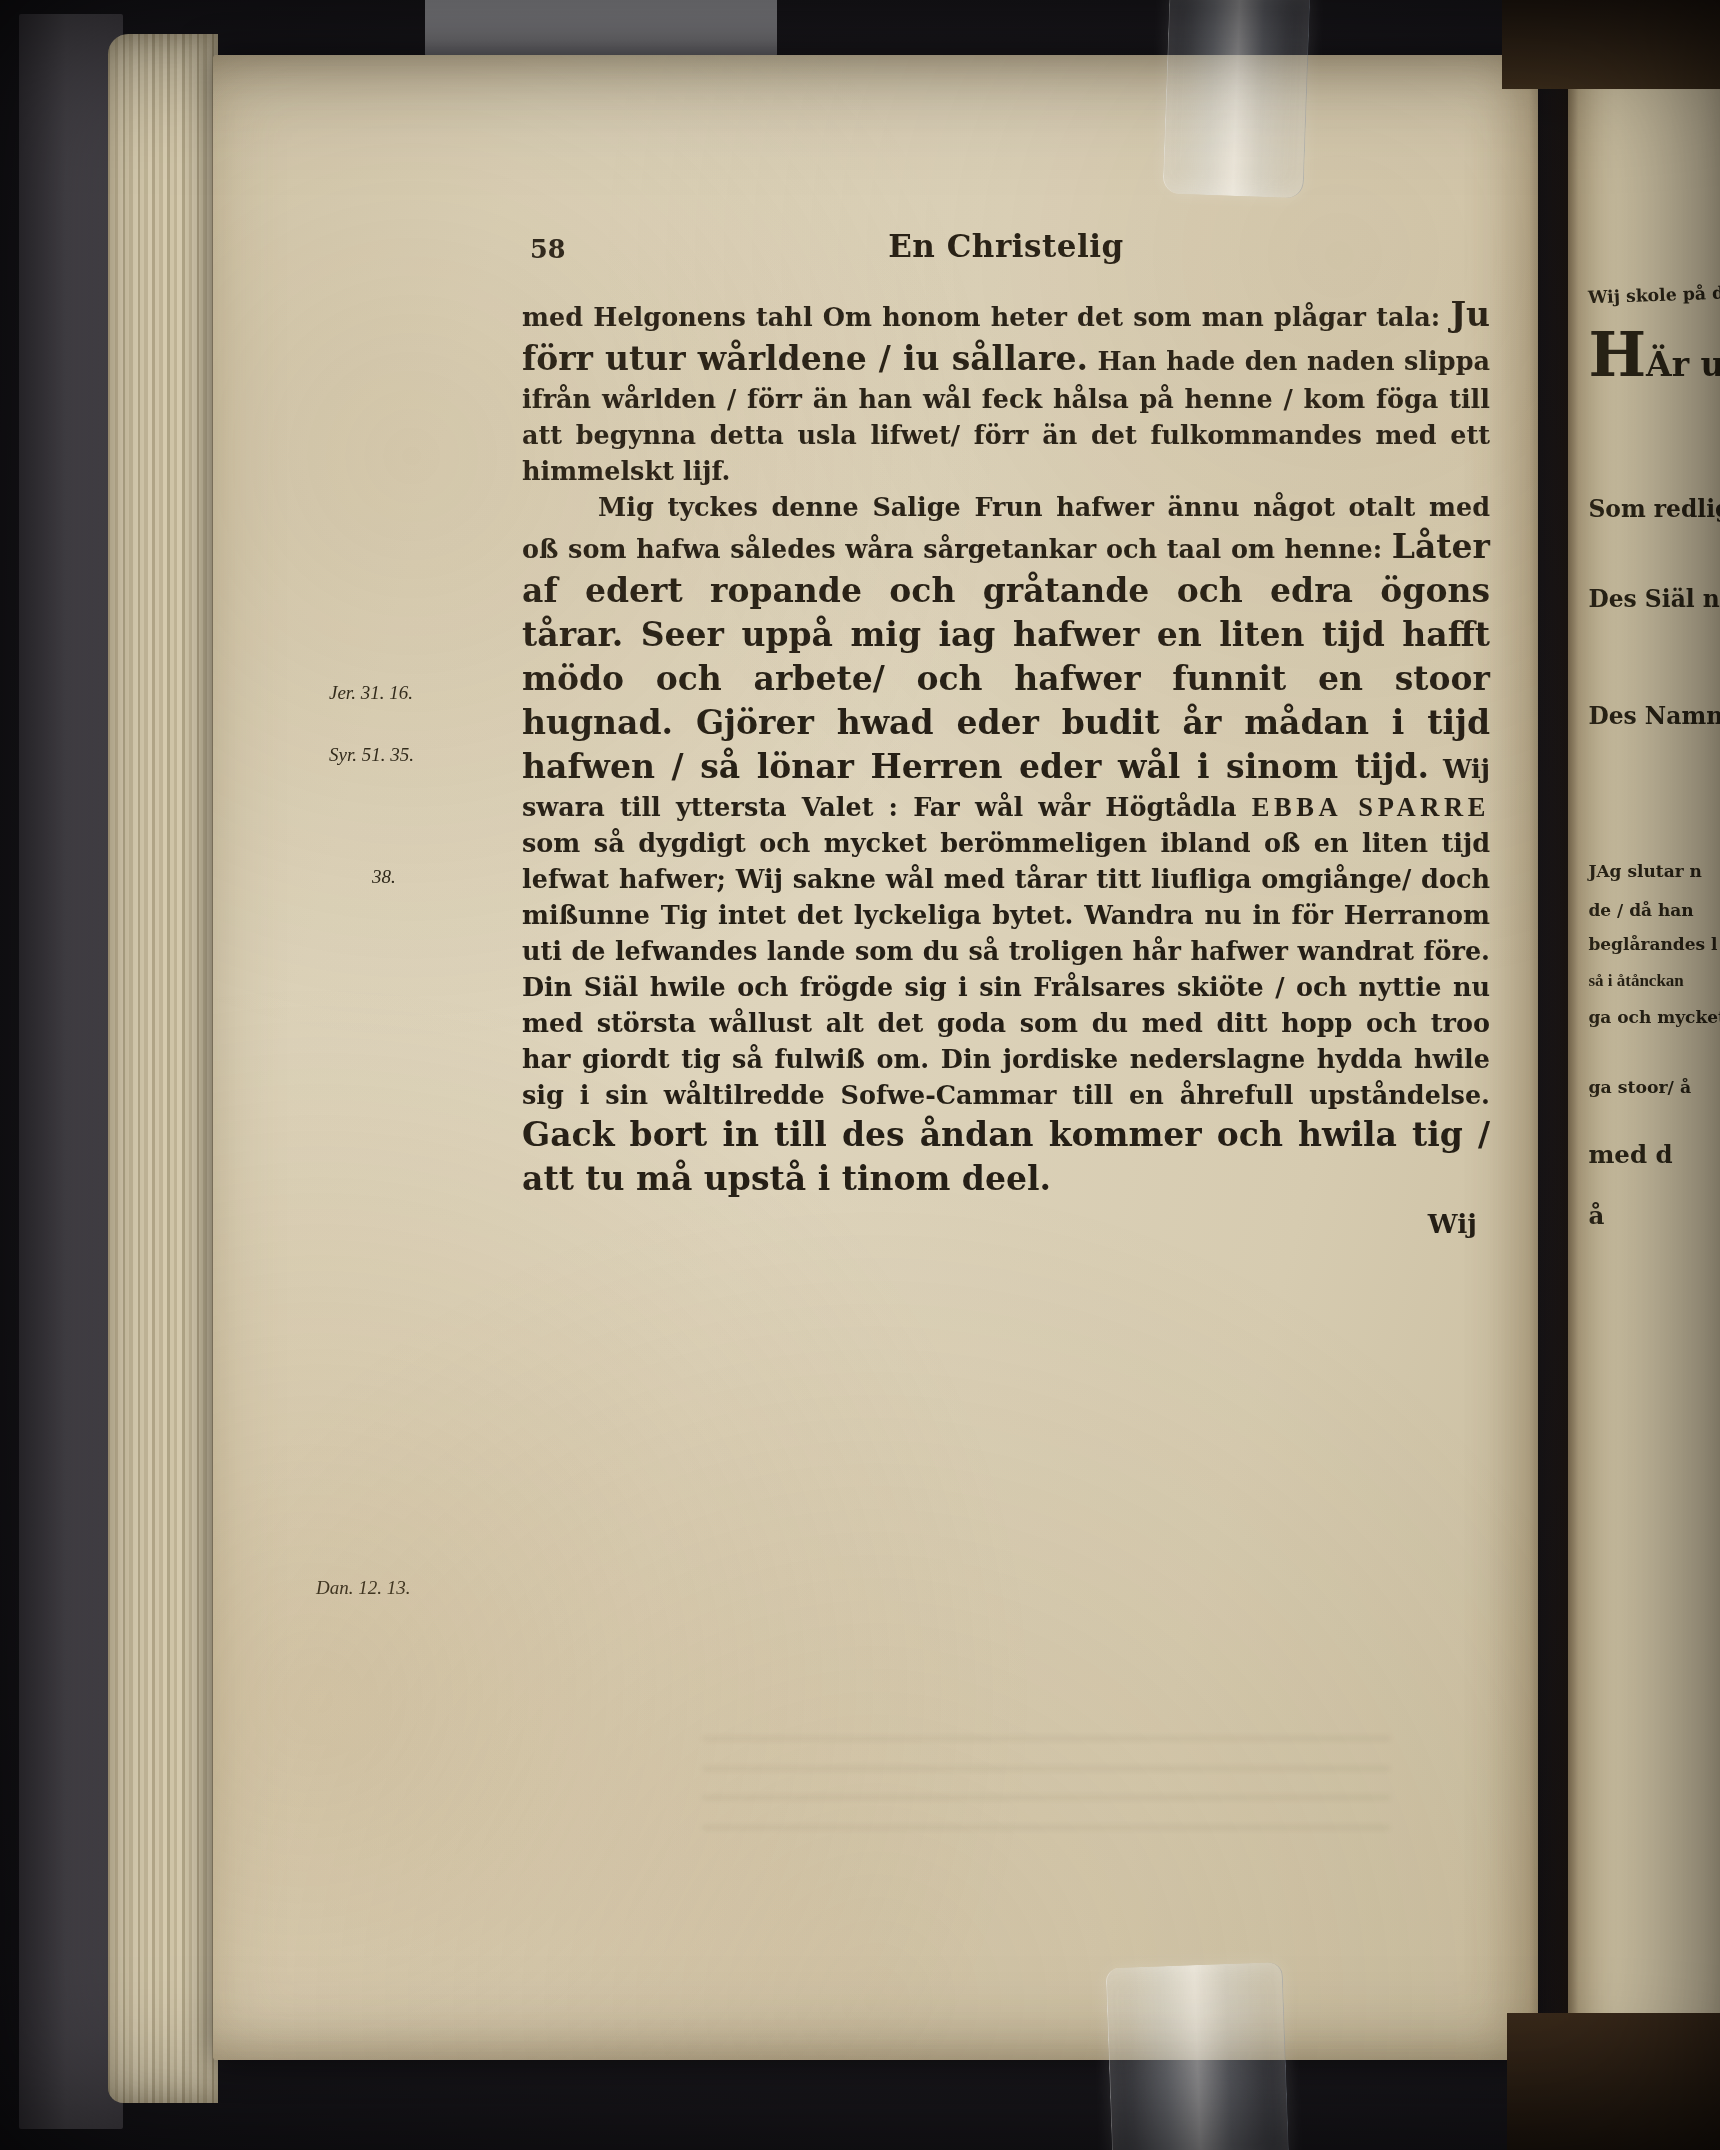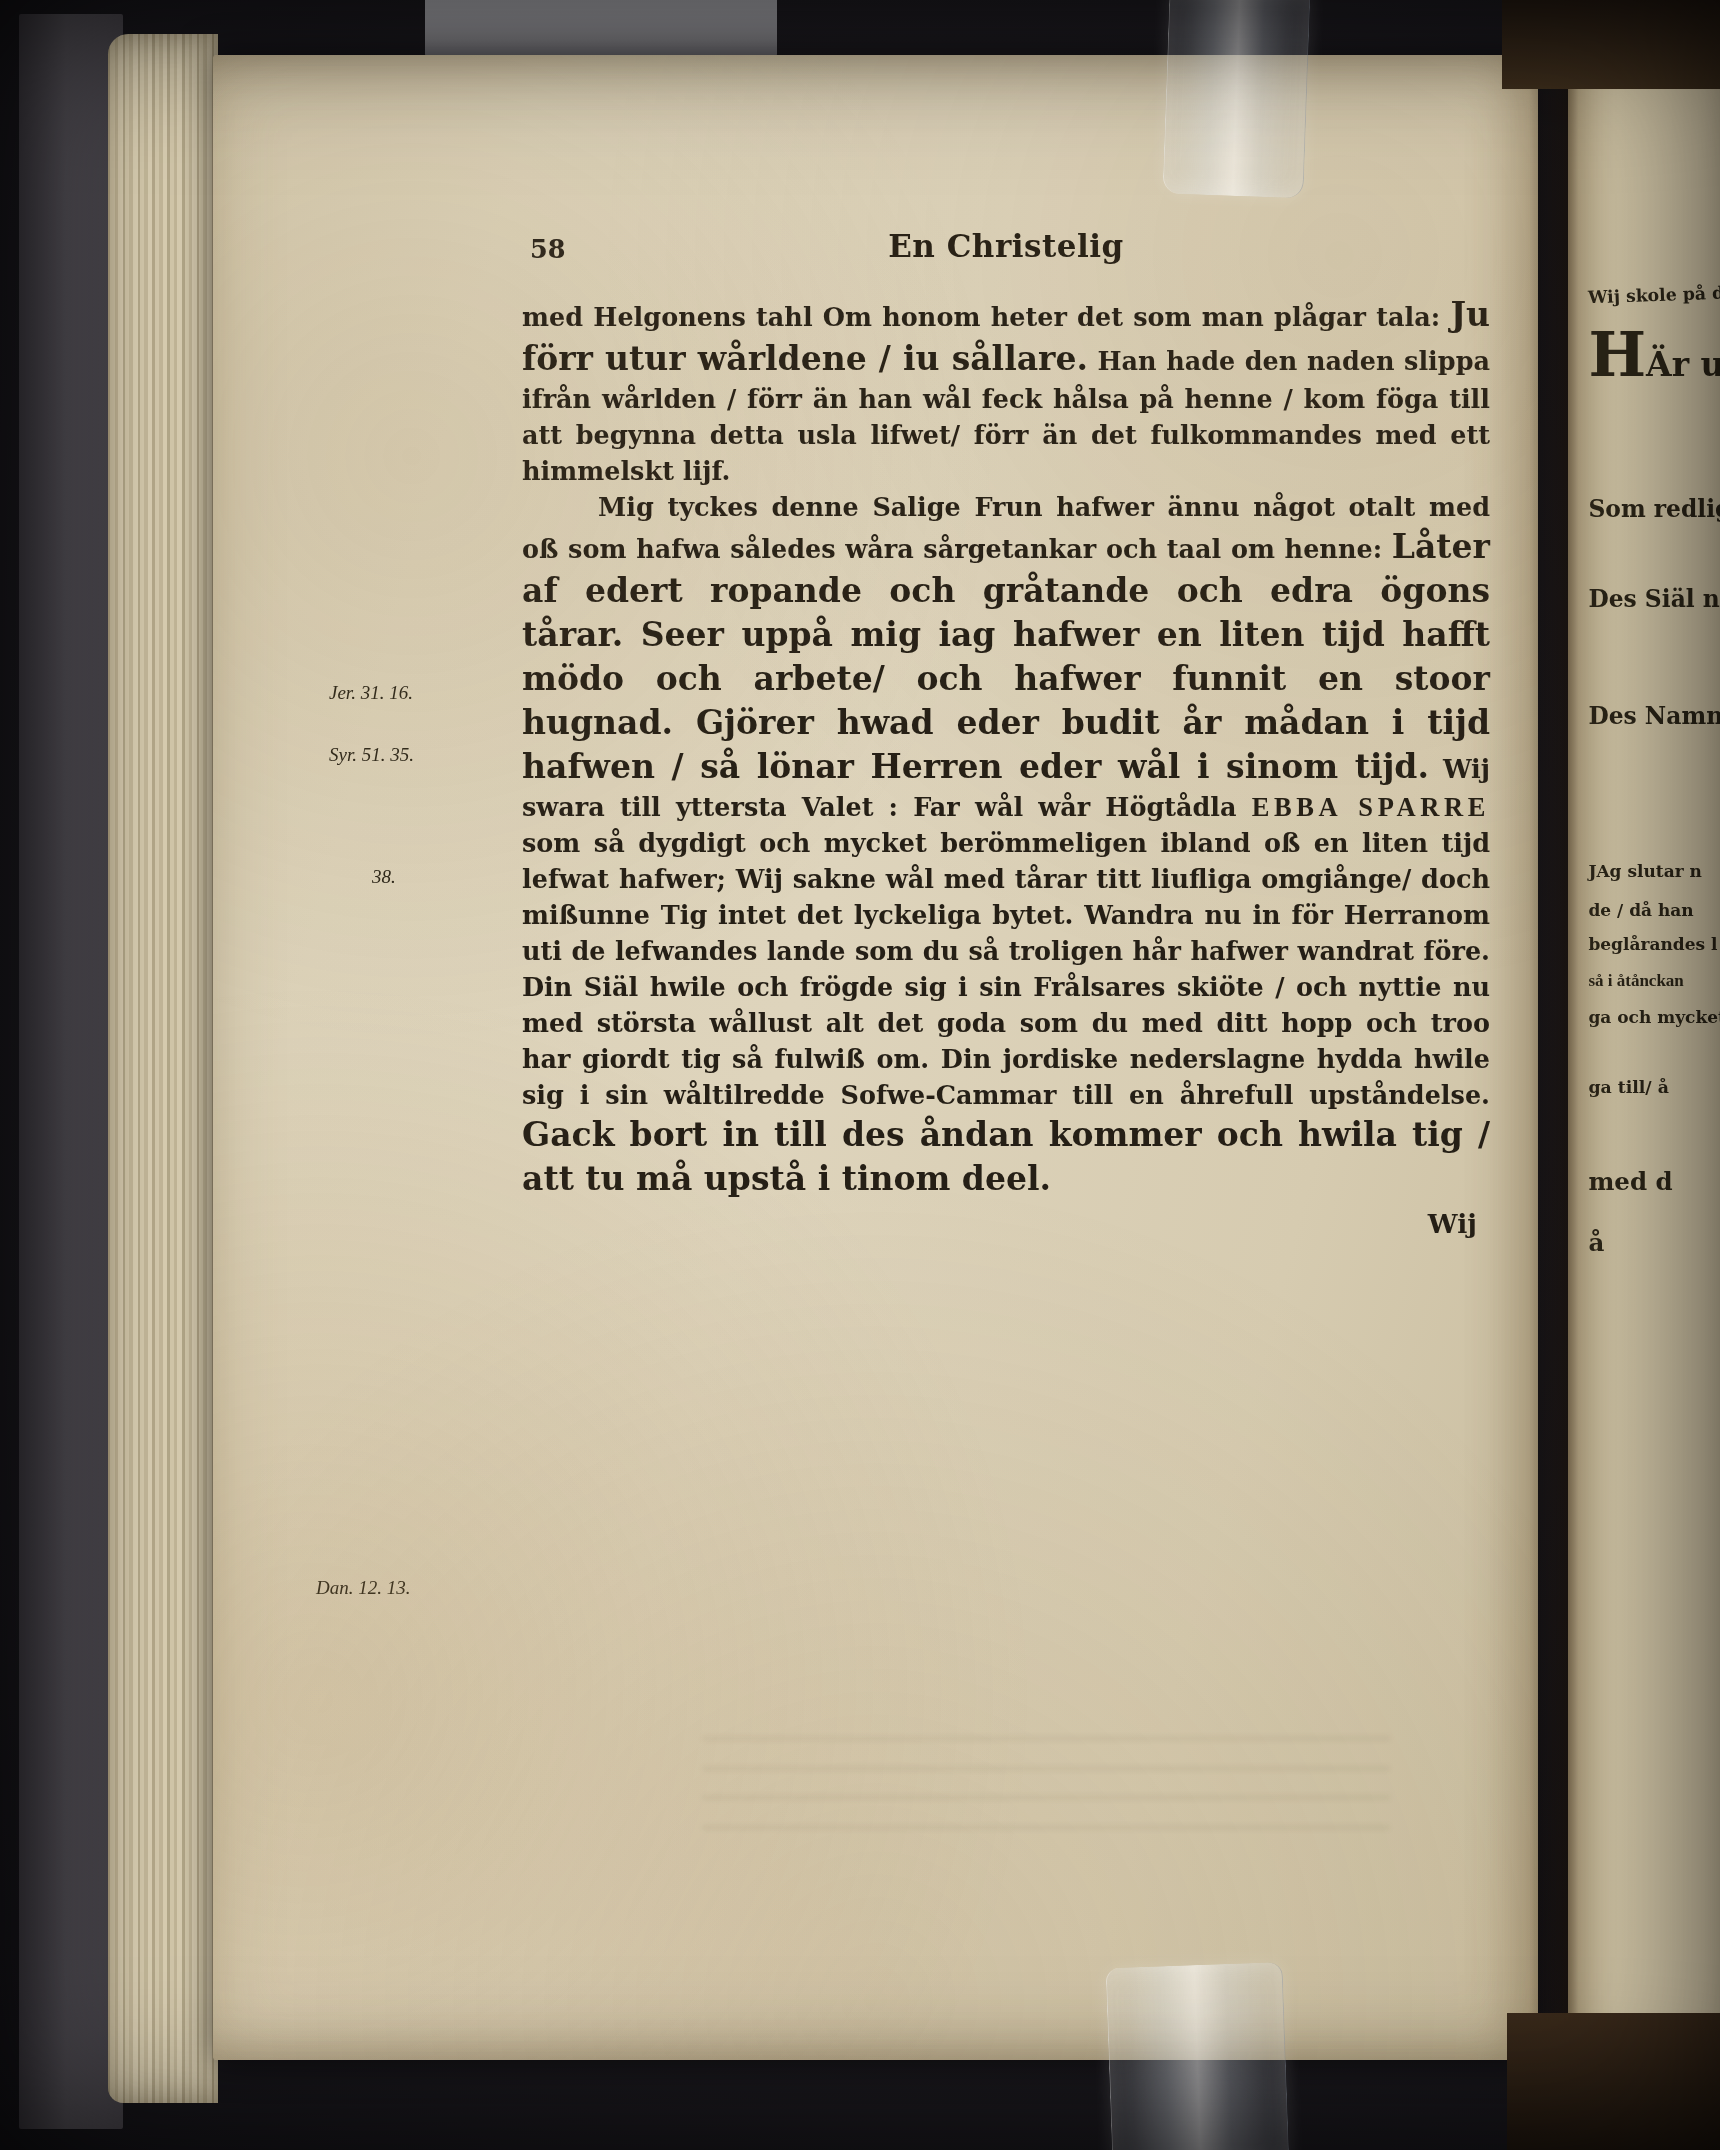--- a/index.html
+++ b/index.html
@@ -83,21 +83,21 @@
   
   .right-page{
     position:absolute;left:1568px;top:20.4px;width:152px;height:2109px;overflow:hidden;
     background:linear-gradient(90deg,#8a7d62 0%,#c2b594 7%,#cfc3a4 30%,#d3c7a9 100%);
     box-shadow:inset 15.3px 0 31px rgba(70,50,25,.35);
   }
   .frag{position:absolute;left:20.4px;white-space:nowrap;font-weight:700;color:#2a2417;}
   .f-sm{font-size:17.3px;line-height:20.4px;}
   .f-xs{font-size:17px;line-height:20.4px;font-weight:700;}
   .f-md{font-size:23.4px;line-height:27.5px;}
-  .f-lg{font-size:24.5px;line-height:28.5px;margin-top:27px;}
+  .f-lg{font-size:24.5px;line-height:28.5px;}
   .f-xl{font-size:33px;line-height:37px;}
   .f-xl::first-letter{font-size:61px;}
   .rot{transform:rotate(-2deg);}
   
   .cover-tr{position:absolute;right:0;top:0;width:219px;height:89px;
     background:linear-gradient(180deg,#201710 0%,#3b2c1b 100%);}
   .cover-br{position:absolute;right:0;bottom:0;width:214px;height:138px;
     background:linear-gradient(0deg,#1c140d 0%,#39291a 100%);}
   
   .plastic{
@@ -146,21 +146,21 @@
         <div class="frag f-sm rot" style="top: 265px;">Wij skole på d</div>
         <div class="frag f-xl" style="top: 316px;">HÄr un</div>
         <div class="frag f-md" style="top: 476px;">Som redligt</div>
         <div class="frag f-md" style="top: 566px; text-align: right;">Des Siäl n</div>
         <div class="frag f-md" style="top: 683px;">Des Namn</div>
         <div class="frag f-xs" style="top: 841px;">JAg slutar n</div>
         <div class="frag f-xs" style="top: 880px;">de / då han</div>
         <div class="frag f-xs" style="top: 914px;">beglårandes l</div>
         <div class="frag f-xs" style="top: 951px; font-family: Liberation Serif, serif;">så i åtånckan</div>
         <div class="frag f-xs" style="top: 987px;">ga och mycket</div>
-        <div class="frag f-sm" style="top: 1057px;">ga till/ å</div>
+        <div class="frag f-sm" style="top: 1057px;">ga stoor/ å</div>
         <div class="frag f-lg" style="top: 1121px;">med d</div>
         <div class="frag f-lg" style="top: 1182px;">å</div>
       </div>
   </div>
 
   <div class="cover-tr"></div>
   <div class="cover-br"></div>
 
   <div class="plastic top"></div>
   <div class="plastic bottom"></div>

